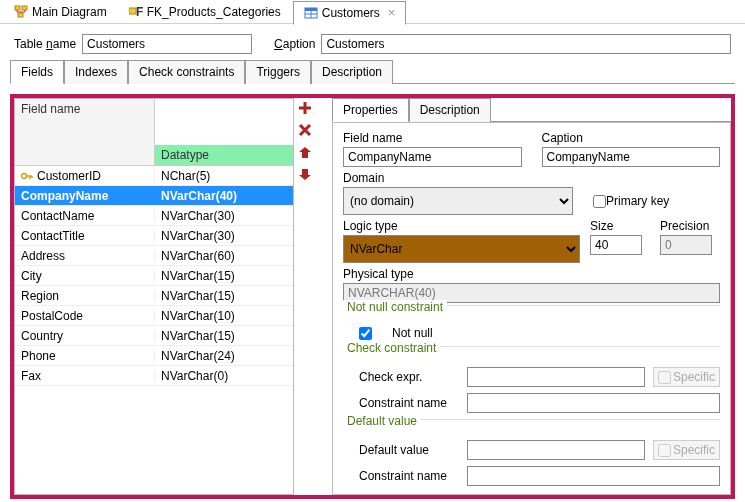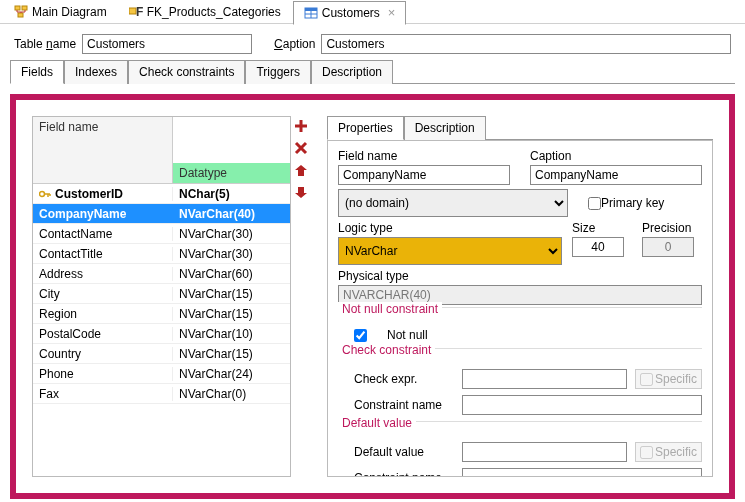--- a/index.html
+++ b/index.html
@@ -14,55 +14,55 @@
 
 .formrow { display: flex; align-items: center; padding: 10px 14px 6px; gap: 6px; }
 .formrow label { }
 .formrow .underline { text-decoration: underline; }
 .formrow input[type="text"] { border: 1px solid #888; height: 20px; padding: 0 4px; }
 
 .tabrow { display: flex; border-bottom: 1px solid #999; margin: 0 10px; }
 .tab { padding: 4px 10px; border: 1px solid #999; border-bottom: none; margin-right: 0px; margin-bottom: -1px; cursor: pointer; background: #f7f7f7; position: relative; }
 .tab.active { background: #fff; border-bottom: 1px solid #fff; }
 
-.content { display: flex; margin: 10px; border: 6px solid #be185d; padding: 16px; height: 405px; }
+.content { display: flex; margin: 10px; border: 4px solid #be185d; padding: 0; height: 405px; }
 
 .leftcol { width: 280px; display: flex; flex-direction: column; }
 .fieldtable { border: 1px solid #bbb; flex: 1; display: flex; flex-direction: column; }
 .th { display: flex; background: #fff; border-bottom: 1px solid #ccc; }
 .th > div { padding: 3px 6px; font-size: 12px; color: #333; }
 .th .c1 { width: 140px; border-right: 1px solid #ccc; background:#f4f4f4; }
 .th .c2 { flex: 1; background:#86efac;margin-top:46px;}
 .trow { display: flex; border-bottom: 1px solid #eee; height: 20px; align-items: center; cursor: pointer; }
 .trow .c1 { width: 140px; padding: 0 6px; border-right: 1px solid #eee; display: flex; align-items: center; gap: 4px; }
 .trow .c2 { flex: 1; padding: 0 6px; }
-.trow.pk .c1, .trow.pk .c2 { font-weight: bold; }
+.trow.pk .c1, .trow.pk .c2 { font-weight: normal; }
 .trow.sel { background: #1e90ff; color: #fff; }
 .trow.sel .c1 { font-weight: bold; border-right: 1px solid #1e90ff; }
 .trow.sel .c2 { font-weight: bold; }
 .keyicon { width: 12px; height: 12px; display:inline-block; }
 
 .toolcol { width: 22px; display: flex; flex-direction: column; align-items: center; gap: 6px; padding: 2px 0; }
 .toolbtn { width: 16px; height: 16px; cursor: pointer; display:flex; align-items:center; justify-content:center; }
 
 .rightcol { flex: 1; display: flex; flex-direction: column; margin-left: 16px;}
 .ptabrow { display: flex; border-bottom: 1px solid #999; }
 .ptab { padding: 4px 10px; border: 1px solid #999; border-bottom: none; margin-bottom: -1px; cursor: pointer; background: #f7f7f7; }
 .ptab.active { background: #fff; border-bottom: 1px solid #fff; }
 
 .propbody { border: 1px solid #bbb; flex: 1; padding: 8px 10px; overflow:auto; }
 .prow { display: flex; gap: 20px; margin-bottom: 4px; }
 .pcol { display: flex; flex-direction: column; flex: 1; }
 .plabel { margin-bottom: 2px; }
 .pinput { border: 1px solid #888; height: 20px; padding: 0 4px; width: 100%; }
 .pselect { border: 1px solid #888; height: 28px; padding: 0 2px; width: 100%; background:#eee;}
 .ro { background: #eee; color: #777; }
-.smallnum { width: 52px; text-align: center; }
+.smallnum { width: 52px; text-align: left; }
 .group { border-top: 1px solid #ddd; padding-top: 4px; margin-top:2px;}
-.grouptitle { position: relative; top: -10px; background:#fff; display:inline-block; padding:0 4px; color:#be185d;}
+.grouptitle { position: relative; top: -10px; background:#fff; display:inline-block; padding:0 4px; color:#4d7c0f;}
 .frow { display:flex; align-items:center; gap:8px; margin: 2px 0 6px 16px; }
 .frow label { width: 100px; }
 .frow input[type="text"] { border:1px solid #888; height:20px; flex:1; padding:0 4px;}
 .specific { display:flex; align-items:center; gap:2px; color:#aaa; border:1px solid #ccc; padding:0 4px; height:20px; background:#f5f5f5;}
 .cb { width:13px; height:13px; }
 .hrow { display:flex; align-items:center; gap:20px;}
 svg { display:block; }
 </style>
 </head>
 <body>
@@ -237,34 +237,35 @@
         <div class="pcol">
           <div class="plabel">Field name</div>
           <input class="pinput" value="CompanyName" style="">
         </div>
         <div class="pcol">
           <div class="plabel">Caption</div>
           <input class="pinput" value="CompanyName" style="">
         </div>
       </div>
 
+      <div class="plabel">Domain</div>
       <div class="hrow">
         <select class="pselect" style="width:230px">
           <option>(no domain)</option>
         </select>
         <label style="display:flex;align-items:center;">
           <input type="checkbox" class="cb" style="">
           <span>Primary key</span>
         </label>
       </div>
 
       <div class="prow" style="margin-top:4px;gap:10px">
         <div class="pcol" style="flex:3">
           <div class="plabel">Logic type</div>
-          <select class="pselect" style="background:#eab308">
+          <select class="pselect" style="background:#a16207">
             <option>NVarChar</option>
           </select>
         </div>
         <div class="pcol" style="flex:0 0 60px">
           <div class="plabel">Size</div>
           <input class="pinput smallnum" value="40" style="">
         </div>
         <div class="pcol" style="flex:0 0 60px">
           <div class="plabel">Precision</div>
           <input class="pinput smallnum ro" readonly="" value="0" style="">

